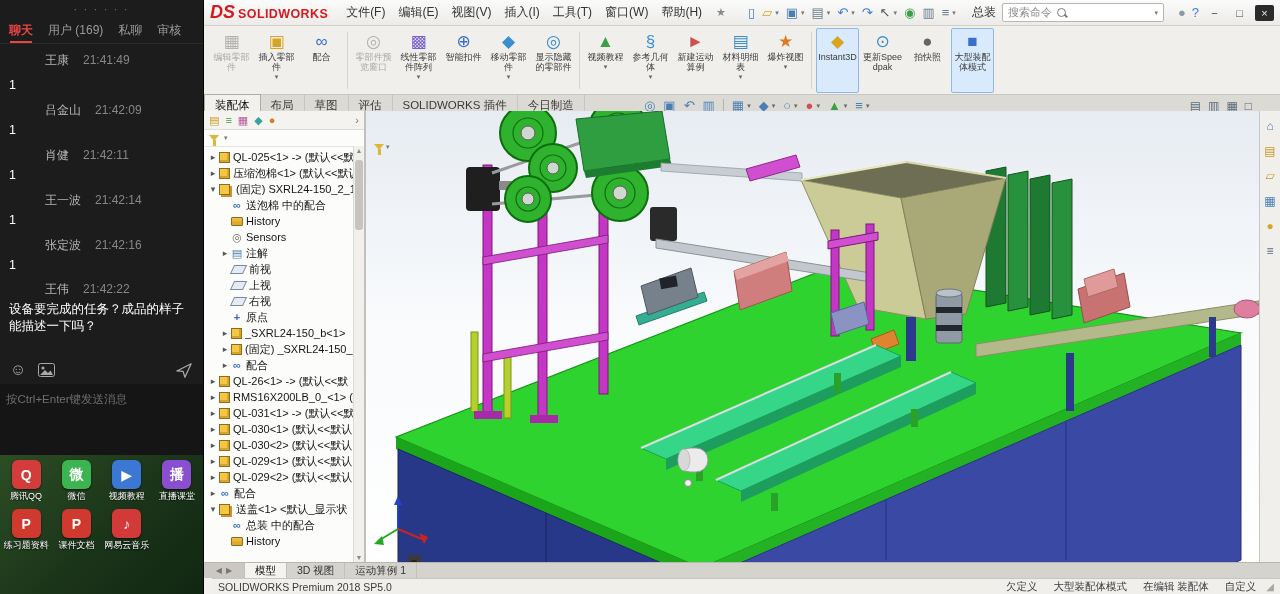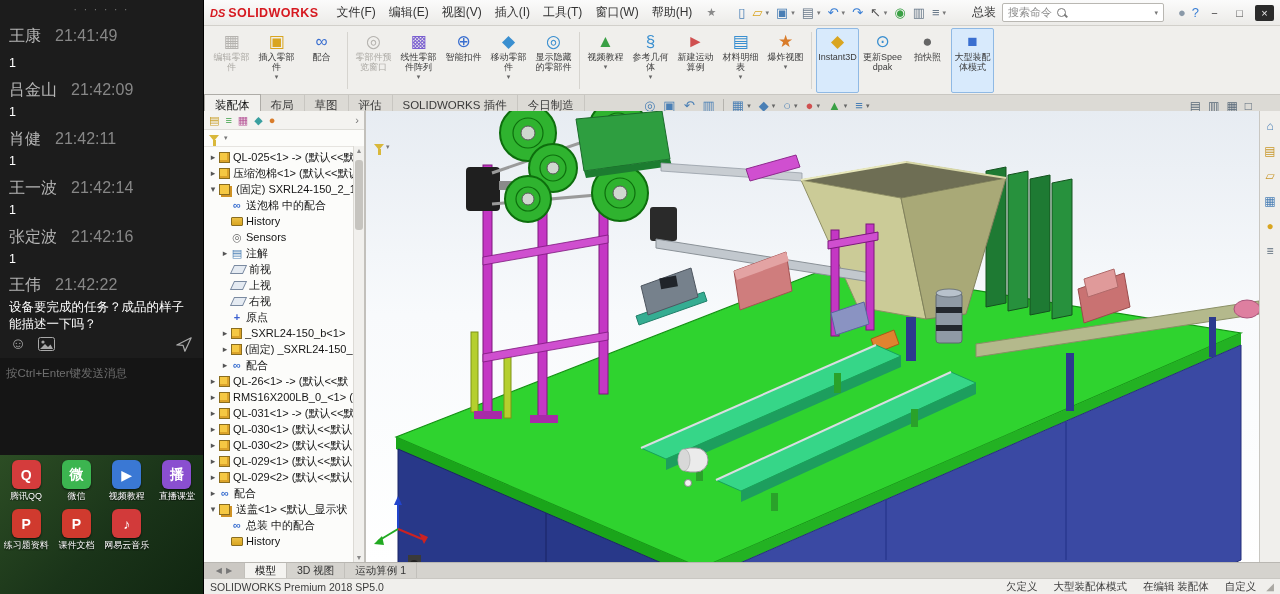--- a/index.html
+++ b/index.html
@@ -7,42 +7,42 @@
 
   
   .chat{position:absolute;left:0;top:0;width:203px;height:455px;background:#1c1c1c;color:#ddd;box-sizing:border-box;}
   .chat-grip{height:18px;display:flex;align-items:center;justify-content:center;color:#7a7a7a;font-size:10px;letter-spacing:2px;}
   .chat-tabs{display:flex;align-items:center;gap:15px;padding:0 9px;height:25px;font-size:12px;border-bottom:1px solid #2b2b2b;}
   .ctab{color:#9a9a9a;position:relative;cursor:default;}
   .ctab.active{color:#e84545;font-weight:bold;}
   .ctab.active::after{content:'';position:absolute;left:1px;right:1px;bottom:-4px;height:2px;background:#e84545;}
   .chat-msgs{padding:8px 9px 0 9px;height:312px;overflow:hidden;box-sizing:border-box;}
   .msg{margin-bottom:8px;}
-  .mh{font-size:16px;color:#b5b5b5;}
+  .mh{font-size:12px;color:#b5b5b5;margin-left:36px;}
   .mh .t{color:#878787;margin-left:14px;}
   .mb{font-size:12.5px;color:#fff;margin-top:3px;line-height:1.35;}
   .chat-toolbar{display:flex;align-items:center;gap:12px;height:28px;padding:0 10px;}
   .chat-toolbar .smile{color:#a9a9a9;font-size:16px;line-height:16px;}
   .chat-toolbar svg{display:block;}
   .chat-send{margin-left:auto;}
   .chat-hint{background:#151515;color:#6f6f6f;font-size:11.5px;padding:8px 6px;height:100%;box-sizing:border-box;}
 
   
   .desktop{position:absolute;left:0;top:455px;width:203px;height:139px;background:linear-gradient(135deg,#2c4d24,#1a3419 55%,#112611);padding:5px 2px;box-sizing:border-box;overflow:hidden;}
   .dgrid{display:grid;grid-template-columns:repeat(4,1fr);gap:8px 2px;}
   .dicon{display:flex;flex-direction:column;align-items:center;gap:2px;}
   .dbadge{width:29px;height:29px;border-radius:6px;display:flex;align-items:center;justify-content:center;color:#fff;font-size:14px;font-weight:bold;box-shadow:0 1px 2px rgba(0,0,0,.7);}
   .dlabel{font-size:9px;color:#fff;text-shadow:0 1px 2px #000;text-align:center;line-height:1.15;max-width:47px;max-height:21px;overflow:hidden;}
 
   
   .sw{position:absolute;left:203px;top:0;width:1077px;height:594px;background:#f2f1ef;border-left:1px solid #000;box-sizing:border-box;font-size:12px;color:#333;}
 
   .tb{height:25px;display:flex;align-items:center;padding:0 6px;gap:6px;background:linear-gradient(#fbfbfb,#ecebe8);border-bottom:1px solid #d2d0cb;}
   .logo{display:flex;align-items:baseline;gap:3px;margin-right:6px;}
-  .logo .ds{color:#d61920;font-weight:bold;font-style:italic;font-size:11px;}
+  .logo .ds{color:#d61920;font-weight:bold;font-style:italic;font-size:18px;}
   .logo .nm{color:#d61920;font-weight:bold;font-size:12.5px;letter-spacing:.4px;}
   .menus{display:flex;gap:1px;}
   .menu{padding:2px 6px;color:#333;font-size:12px;}
   .pin{color:#8a8a8a;font-size:11px;margin:0 2px;}
   .qicons{display:flex;align-items:center;gap:7px;margin-left:14px;}
   .qi{font-size:13px;line-height:13px;}
   .qcaret{font-size:7px;color:#777;margin-left:-4px;}
   .docname{margin-left:auto;color:#333;}
   .searchbox{width:150px;height:17px;background:#fff;border:1px solid #b9b7b2;border-radius:2px;display:flex;align-items:center;padding:0 5px;gap:5px;font-size:11px;color:#8a8a8a;}
   .mag{width:7px;height:7px;border:1.5px solid #7a7a7a;border-radius:50%;position:relative;flex:none;}
@@ -99,31 +99,37 @@
   .viewport svg{position:absolute;inset:0;width:100%;height:100%;}
   .vfunnel{position:absolute;left:8px;top:32px;display:flex;align-items:center;gap:2px;}
 
   .taskpane{width:21px;background:#f0efec;border-left:1px solid #c9c7c2;display:flex;flex-direction:column;align-items:center;padding-top:8px;gap:11px;font-size:12px;color:#5a6a7a;box-sizing:border-box;}
 
   .btabs{position:absolute;left:0;right:0;bottom:16px;height:15px;background:#d5d3ce;border-top:1px solid #b9b7b2;display:flex;align-items:stretch;font-size:10.5px;}
   .bscroll{width:40px;display:flex;align-items:center;justify-content:center;gap:4px;color:#777;font-size:8px;border-right:1px solid #c2c0bb;background:#cbc8c3;}
   .btab{padding:0 10px;display:flex;align-items:center;border-right:1px solid #c2c0bb;color:#333;}
   .btab.active{background:#f4f3f0;color:#111;}
 
-  .statusbar{position:absolute;left:0;right:0;bottom:0;height:16px;background:#f0efec;border-top:1px solid #c9c7c2;display:flex;align-items:center;font-size:10.5px;color:#3c3c3c;padding:0 6px;box-sizing:border-box;}
+  .statusbar{position:absolute;left:8px;right:0;bottom:0;height:16px;background:#f0efec;border-top:1px solid #c9c7c2;display:flex;align-items:center;font-size:10.5px;color:#3c3c3c;padding:0 6px;box-sizing:border-box;}
   .status-right{margin-left:auto;display:flex;align-items:center;gap:16px;}
   .grip{color:#a9a7a2;font-size:10px;margin-left:10px;}
 </style>
 </head>
 <body>
 
 <div class="screen">
 
   <div class="chat">
     <div class="chat-grip">· · · · · ·</div>
+    <div class="chat-tabs">
+        <div class="ctab active">聊天</div>
+        <div class="ctab">用户 (169)</div>
+        <div class="ctab">私聊</div>
+        <div class="ctab">审核</div>
+      </div>
     <div class="chat-msgs">
         <div class="msg">
           <div class="mh"><span>王康</span><span class="t">21:41:49</span></div>
         </div>
         <div class="msg">
           <div class="mb">1</div>
         </div>
         <div class="msg">
           <div class="mh"><span>吕金山</span><span class="t">21:42:09</span></div>
           <div class="mb">1</div>

